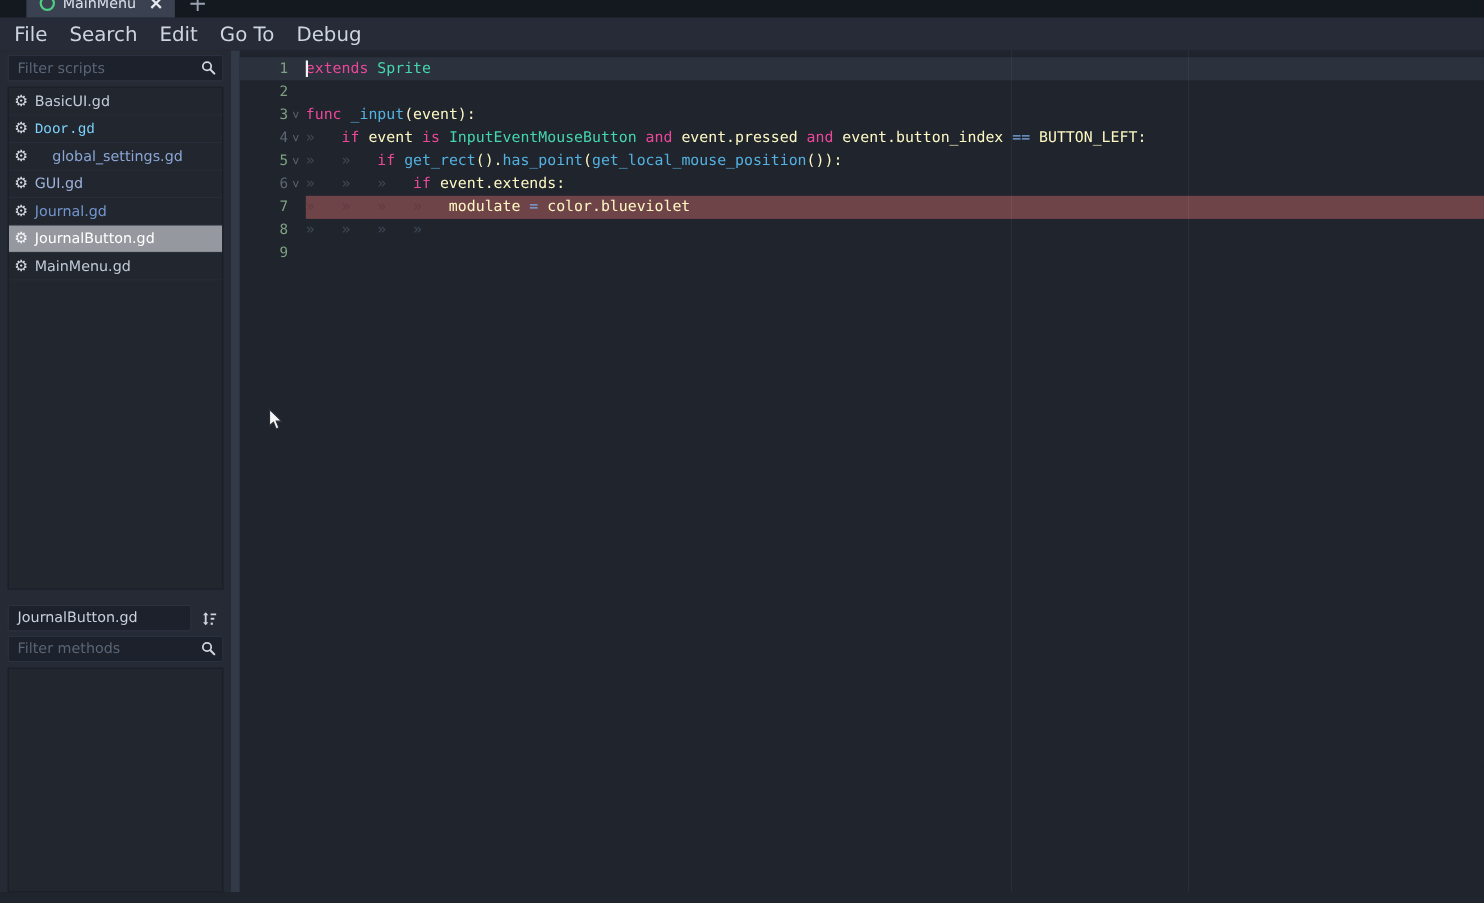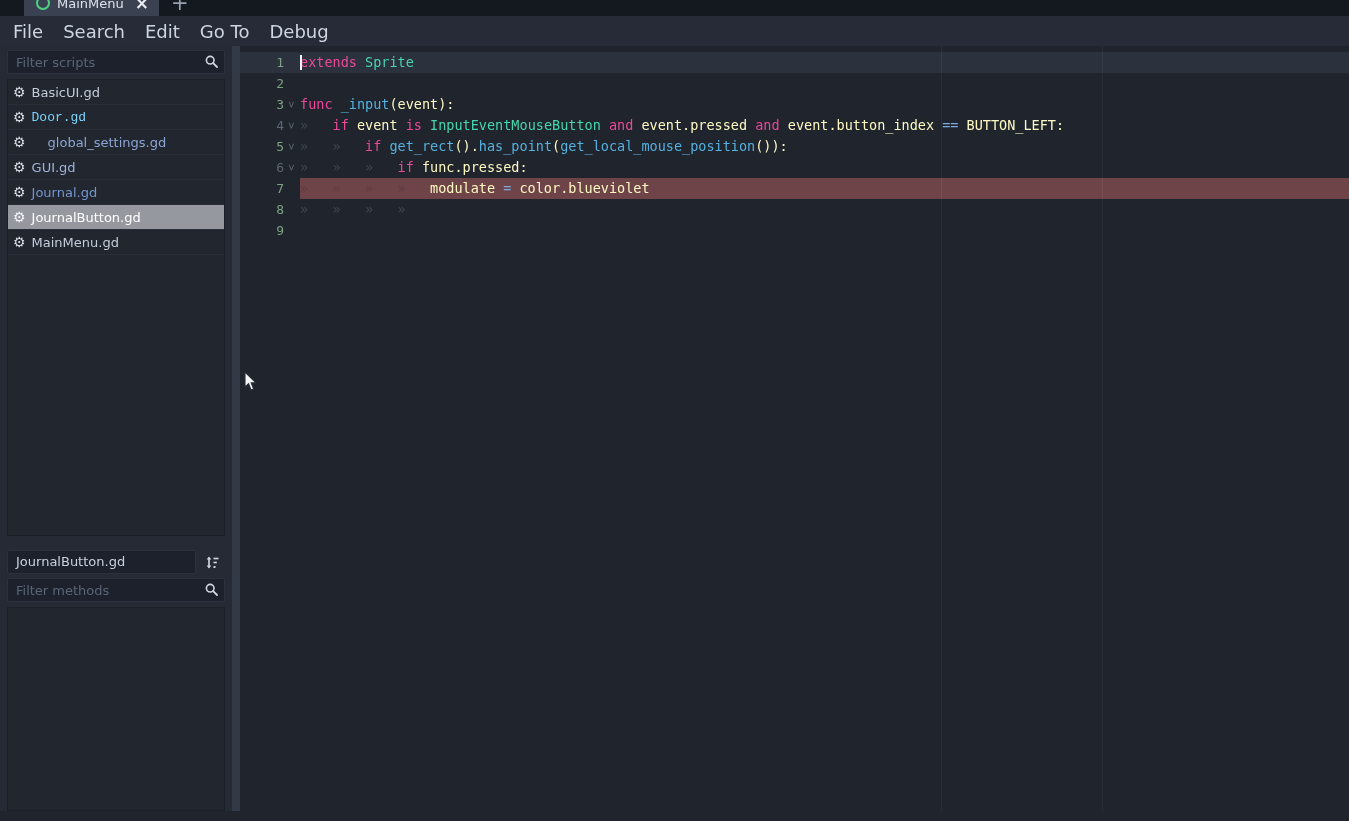--- a/index.html
+++ b/index.html
@@ -16,21 +16,21 @@
   .tab-add{color:#99a1af;font-size:21px;line-height:20px;margin:0 0 3px 12px;cursor:default;}
 
   
   .menubar{height:30px;background:#262b37;display:flex;align-items:center;padding-left:3px;}
   .menu-item{color:#ced5e1;font-size:18px;padding:0 10px;}
 
   
   .main{display:flex;height:765px;}
 
   
-  .sidebar{width:232px;background:#252a35;display:flex;flex-direction:column;box-sizing:border-box;}
+  .sidebar{width:210px;background:#252a35;display:flex;flex-direction:column;box-sizing:border-box;}
   .filter-box{margin:4px 7px 0 7px;height:24px;position:relative;flex:none;}
   .filter-box input{width:100%;height:100%;box-sizing:border-box;background:#1c212b;
       border:1px solid #2b323f;border-radius:2px;color:#c9d1de;font-size:13px;
       font-family:"DejaVu Sans",sans-serif;padding:2px 26px 2px 8px;outline:none;}
   .filter-box input::placeholder{color:#5a6576;}
   .search-ic{position:absolute;right:7px;top:5px;}
 
   .scripts-panel{margin:5px 7px 0 7px;height:455px;background:#21262f;
       border:1px solid #1a1f28;overflow:hidden;flex:none;}
   .script-item{height:24px;display:flex;align-items:center;gap:6px;padding:0 5px;
@@ -181,21 +181,21 @@
         <span class="codetext"><span class="tb">»   </span><span class="kw">if</span><span class="pl"> event </span><span class="kw">is</span><span class="pl"> </span><span class="ty">InputEventMouseButton</span><span class="pl"> </span><span class="kw">and</span><span class="pl"> event.pressed </span><span class="kw">and</span><span class="pl"> event.button_index </span><span class="op">==</span><span class="pl"> BUTTON_LEFT:</span></span>
       </div>
       <div class="code-line">
         <span class="gnum num-g">5</span>
         <span class="gfold"><span class="chev">&gt;</span></span>
         <span class="codetext"><span class="tb">»   </span><span class="tb">»   </span><span class="kw">if</span><span class="pl"> </span><span class="fn">get_rect</span><span class="pl">().</span><span class="fn">has_point</span><span class="pl">(</span><span class="fn">get_local_mouse_position</span><span class="pl">()):</span></span>
       </div>
       <div class="code-line">
         <span class="gnum num-n">6</span>
         <span class="gfold"><span class="chev">&gt;</span></span>
-        <span class="codetext"><span class="tb">»   </span><span class="tb">»   </span><span class="tb">»   </span><span class="kw">if</span><span class="pl"> func.pressed:</span></span>
+        <span class="codetext"><span class="tb">»   </span><span class="tb">»   </span><span class="tb">»   </span><span class="kw">if</span><span class="pl"> event.extends:</span></span>
       </div>
       <div class="code-line error">
         <span class="gnum num-g">7</span>
         <span class="gfold"></span>
         <span class="codetext"><span class="tb">»   </span><span class="tb">»   </span><span class="tb">»   </span><span class="tb">»   </span><span class="pl">modulate </span><span class="op">=</span><span class="pl"> color.blueviolet</span></span>
       </div>
       <div class="code-line">
         <span class="gnum num-g">8</span>
         <span class="gfold"></span>
         <span class="codetext"><span class="tb">»   </span><span class="tb">»   </span><span class="tb">»   </span><span class="tb">»   </span></span>

